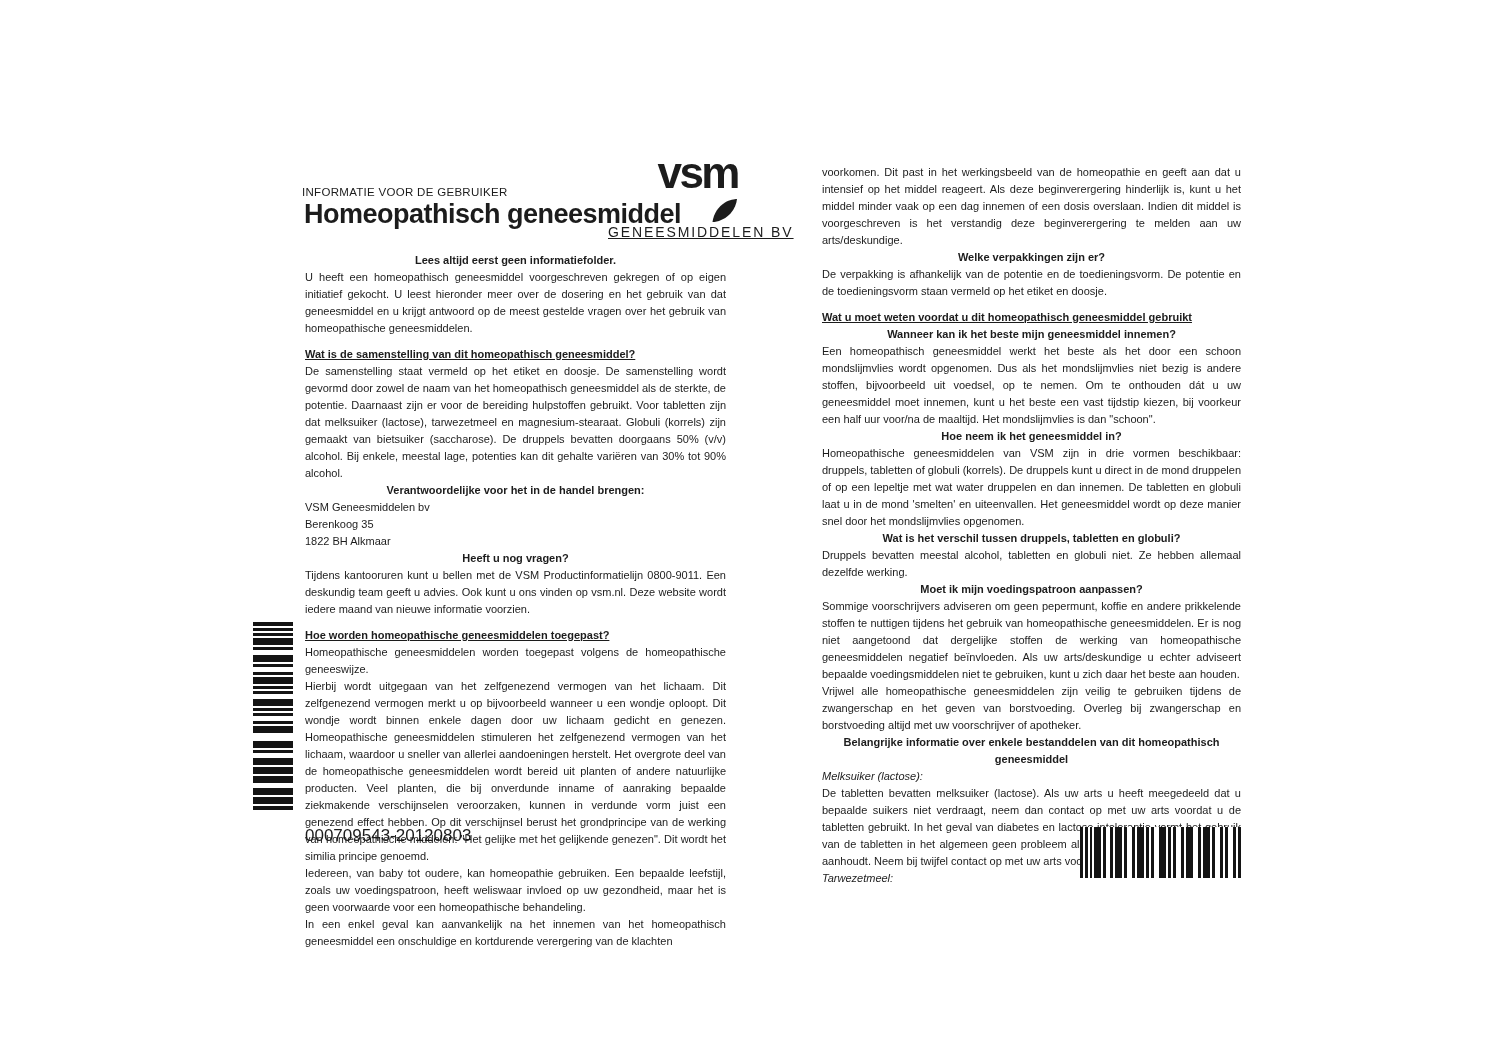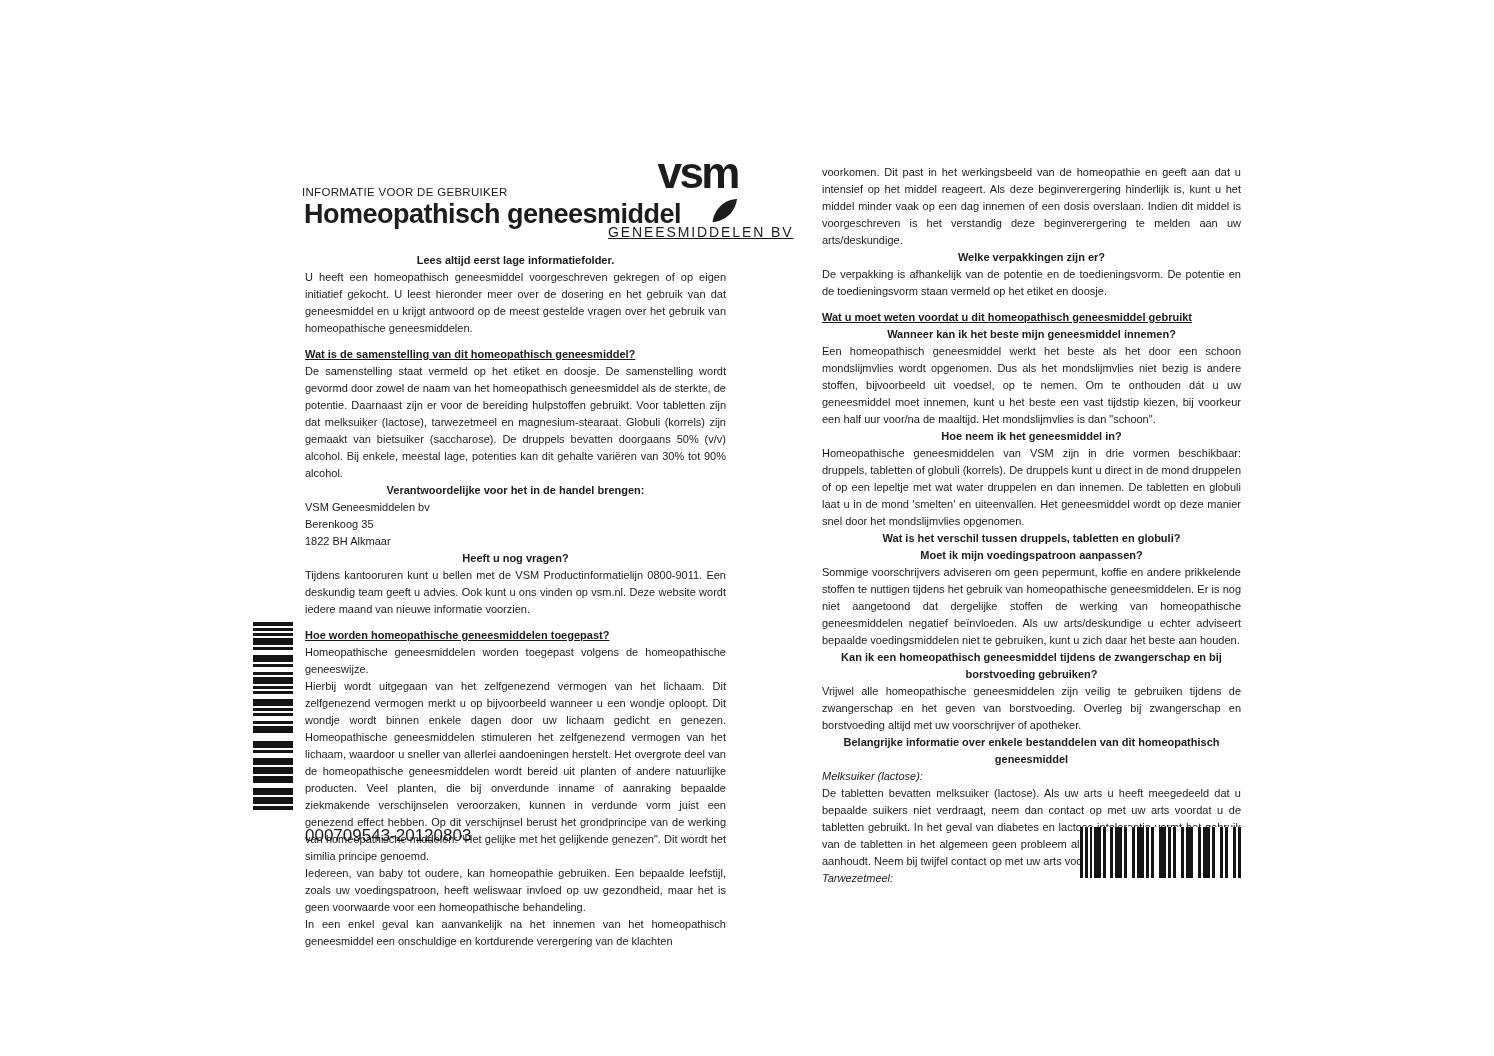--- a/index.html
+++ b/index.html
@@ -70,21 +70,21 @@
         <path d="M1.5 24 C2.5 15.5 7.5 8.5 14 4.5 C18.5 1.8 23.5 1 26 1 C25.6 5.5 23.5 11 19.5 15.5 C15.5 20 9.5 23 3.5 24 Z" fill="#1c1c1c"></path>
       </svg>
     </span>
   </div>
   <div class="logo-sub">GENEESMIDDELEN BV</div>
 </div>
 
 <div class="abs title">Homeopathisch geneesmiddel</div>
 
 <div class="abs col col-left">
-  <p class="bold">Lees altijd eerst lage informatiefolder.</p>
+  <p class="bold">Lees altijd eerst geen informatiefolder.</p>
   <p class="para">U heeft een homeopathisch geneesmiddel voorgeschreven gekregen of op eigen initiatief gekocht. U leest hieronder meer over de dosering en het gebruik van dat geneesmiddel en u krijgt antwoord op de meest gestelde vragen over het gebruik van homeopathische geneesmiddelen.</p>
   <p class="hund">Wat is de samenstelling van dit homeopathisch geneesmiddel?</p>
   <p class="para">De samenstelling staat vermeld op het etiket en doosje. De samenstelling wordt gevormd door zowel de naam van het homeopathisch geneesmiddel als de sterkte, de potentie. Daarnaast zijn er voor de bereiding hulpstoffen gebruikt. Voor tabletten zijn dat melksuiker (lactose), tarwezetmeel en magnesium-stearaat. Globuli (korrels) zijn gemaakt van bietsuiker (saccharose). De druppels bevatten doorgaans 50% (v/v) alcohol. Bij enkele, meestal lage, potenties kan dit gehalte variëren van 30% tot 90% alcohol.</p>
   <p class="bold">Verantwoordelijke voor het in de handel brengen:</p>
   <p class="line">VSM Geneesmiddelen bv</p>
   <p class="line">Berenkoog 35</p>
   <p class="line">1822 BH Alkmaar</p>
   <p class="bold">Heeft u nog vragen?</p>
   <p class="para">Tijdens kantooruren kunt u bellen met de VSM Productinformatielijn 0800-9011. Een deskundig team geeft u advies. Ook kunt u ons vinden op vsm.nl. Deze website wordt iedere maand van nieuwe informatie voorzien.</p>
   <p class="hund">Hoe worden homeopathische geneesmiddelen toegepast?</p>
@@ -97,23 +97,23 @@
 <div class="abs col col-right">
   <p class="para">voorkomen. Dit past in het werkingsbeeld van de homeopathie en geeft aan dat u intensief op het middel reageert. Als deze beginverergering hinderlijk is, kunt u het middel minder vaak op een dag innemen of een dosis overslaan. Indien dit middel is voorgeschreven is het verstandig deze beginverergering te melden aan uw arts/deskundige.</p>
   <p class="bold">Welke verpakkingen zijn er?</p>
   <p class="para">De verpakking is afhankelijk van de potentie en de toedieningsvorm. De potentie en de toedieningsvorm staan vermeld op het etiket en doosje.</p>
   <p class="hund">Wat u moet weten voordat u dit homeopathisch geneesmiddel gebruikt</p>
   <p class="bold">Wanneer kan ik het beste mijn geneesmiddel innemen?</p>
   <p class="para">Een homeopathisch geneesmiddel werkt het beste als het door een schoon mondslijmvlies wordt opgenomen. Dus als het mondslijmvlies niet bezig is andere stoffen, bijvoorbeeld uit voedsel, op te nemen. Om te onthouden dát u uw geneesmiddel moet innemen, kunt u het beste een vast tijdstip kiezen, bij voorkeur een half uur voor/na de maaltijd. Het mondslijmvlies is dan "schoon".</p>
   <p class="bold">Hoe neem ik het geneesmiddel in?</p>
   <p class="para">Homeopathische geneesmiddelen van VSM zijn in drie vormen beschikbaar: druppels, tabletten of globuli (korrels). De druppels kunt u direct in de mond druppelen of op een lepeltje met wat water druppelen en dan innemen. De tabletten en globuli laat u in de mond 'smelten' en uiteenvallen. Het geneesmiddel wordt op deze manier snel door het mondslijmvlies opgenomen.</p>
   <p class="bold">Wat is het verschil tussen druppels, tabletten en globuli?</p>
+  <p class="para">Druppels bevatten meestal alcohol, tabletten en globuli niet. Ze hebben allemaal dezelfde werking.</p>
   <p class="bold">Moet ik mijn voedingspatroon aanpassen?</p>
   <p class="para">Sommige voorschrijvers adviseren om geen pepermunt, koffie en andere prikkelende stoffen te nuttigen tijdens het gebruik van homeopathische geneesmiddelen. Er is nog niet aangetoond dat dergelijke stoffen de werking van homeopathische geneesmiddelen negatief beïnvloeden. Als uw arts/deskundige u echter adviseert bepaalde voedingsmiddelen niet te gebruiken, kunt u zich daar het beste aan houden.</p>
-  <p class="bold">Kan ik een homeopathisch geneesmiddel tijdens de zwangerschap en bij borstvoeding gebruiken?</p>
   <p class="para">Vrijwel alle homeopathische geneesmiddelen zijn veilig te gebruiken tijdens de zwangerschap en het geven van borstvoeding. Overleg bij zwangerschap en borstvoeding altijd met uw voorschrijver of apotheker.</p>
   <p class="bold">Belangrijke informatie over enkele bestanddelen van dit homeopathisch geneesmiddel</p>
   <p class="italic">Melksuiker (lactose):</p>
   <p class="para">De tabletten bevatten melksuiker (lactose). Als uw arts u heeft meegedeeld dat u bepaalde suikers niet verdraagt, neem dan contact op met uw arts voordat u de tabletten gebruikt. In het geval van diabetes en lactose-intolerantie vormt het gebruik van de tabletten in het algemeen geen probleem als u de voorgeschreven dosering aanhoudt. Neem bij twijfel contact op met uw arts voordat u de tabletten inneemt.</p>
   <p class="italic">Tarwezetmeel:</p>
 </div>
 
 <div class="abs footer-code">000709543-20120803</div>
 
 <div class="abs barcode-v"></div>

